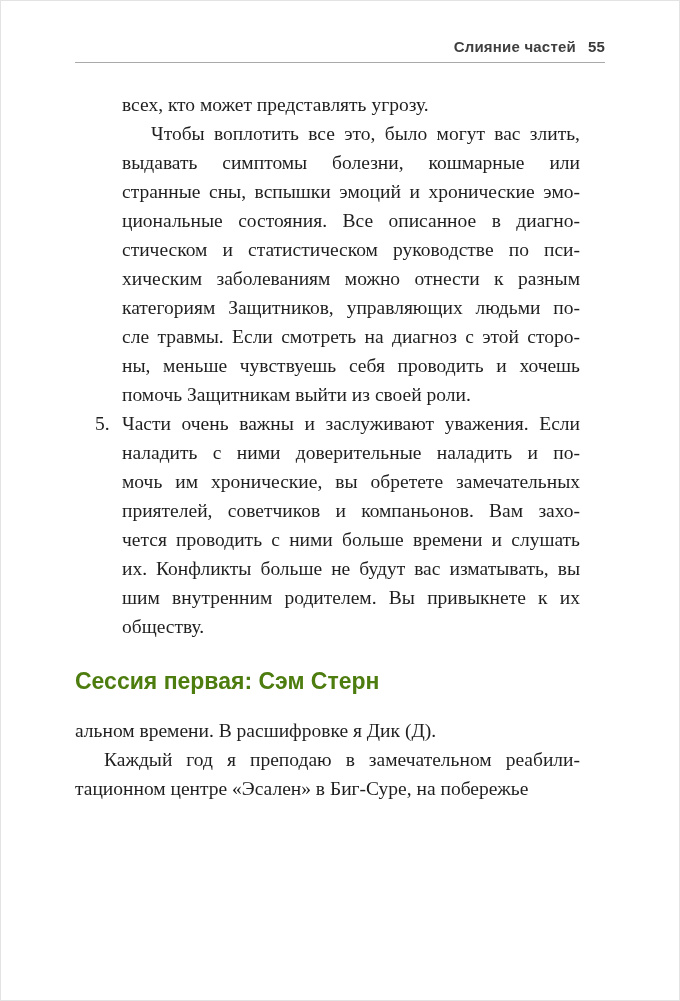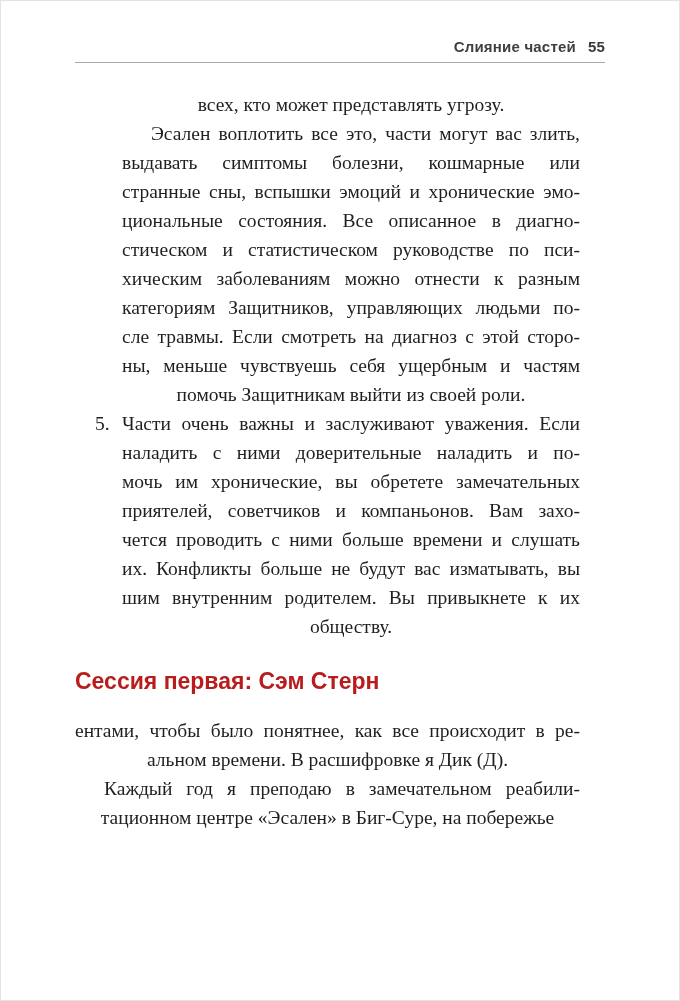--- a/index.html
+++ b/index.html
@@ -45,74 +45,73 @@
     line-height: 29px;
   }
   .block { position: relative; }
   .block.list-level { margin-left: 47px; }
   .marker {
     position: absolute;
     left: -27px;
     top: 0;
     line-height: 29px;
   }
-  .line { text-align: center; white-space: nowrap; }
+  .line { text-align: left; white-space: nowrap; }
   .line.fill {
     white-space: normal;
     text-align: justify;
     text-align-last: justify;
   }
   .line.indent { padding-left: 29px; }
   .section-heading {
     margin: 26px 0 21px 0;
     font-family: "Liberation Sans", "DejaVu Sans", sans-serif;
     font-weight: bold;
     font-size: 23px;
     line-height: 28px;
-    color: #b91c1c;
+    color: #4d7c0f;
   }
 </style>
 </head>
 <body>
 
 <div class="page">
   <div class="running-header">
     <span>Слияние частей</span><span class="pgnum">55</span>
   </div>
   <div class="header-rule"></div>
   <div class="text-body">
       <div class="block list-level">
         <div class="line">всех, кто может представлять угрозу.</div>
       </div>
       <div class="block list-level">
-        <div class="line fill indent">Эсален воплотить все это, части могут вас злить,</div>
+        <div class="line fill indent">Чтобы воплотить все это, было могут вас злить,</div>
         <div class="line fill">выдавать симптомы болезни, кошмарные или</div>
         <div class="line fill">странные сны, вспышки эмоций и хронические эмо-</div>
         <div class="line fill">циональные состояния. Все описанное в диагно-</div>
         <div class="line fill">стическом и статистическом руководстве по пси-</div>
         <div class="line fill">хическим заболеваниям можно отнести к разным</div>
         <div class="line fill">категориям Защитников, управляющих людьми по-</div>
         <div class="line fill">сле травмы. Если смотреть на диагноз с этой сторо-</div>
-        <div class="line fill">ны, меньше чувствуешь себя ущербным и частям</div>
+        <div class="line fill">ны, меньше чувствуешь себя проводить и хочешь</div>
         <div class="line">помочь Защитникам выйти из своей роли.</div>
       </div>
       <div class="block list-level">
         <span class="marker">5.</span>
         <div class="line fill">Части очень важны и заслуживают уважения. Если</div>
         <div class="line fill">наладить с ними доверительные наладить и по-</div>
         <div class="line fill">мочь им хронические, вы обретете замечательных</div>
         <div class="line fill">приятелей, советчиков и компаньонов. Вам захо-</div>
         <div class="line fill">чется проводить с ними больше времени и слушать</div>
         <div class="line fill">их. Конфликты больше не будут вас изматывать, вы</div>
         <div class="line fill">шим внутренним родителем. Вы привыкнете к их</div>
         <div class="line">обществу.</div>
       </div>
       <div class="section-heading">Сессия первая: Сэм Стерн</div>
       <div class="block">
-        <div class="line fill">ентами, чтобы было понятнее, как все происходит в ре-</div>
         <div class="line">альном времени. В расшифровке я Дик (Д).</div>
       </div>
       <div class="block">
         <div class="line fill indent">Каждый год я преподаю в замечательном реабили-</div>
         <div class="line">тационном центре «Эсален» в Биг-Суре, на побережье</div>
       </div>
     </div>
 </div>
 
 </body></html>

